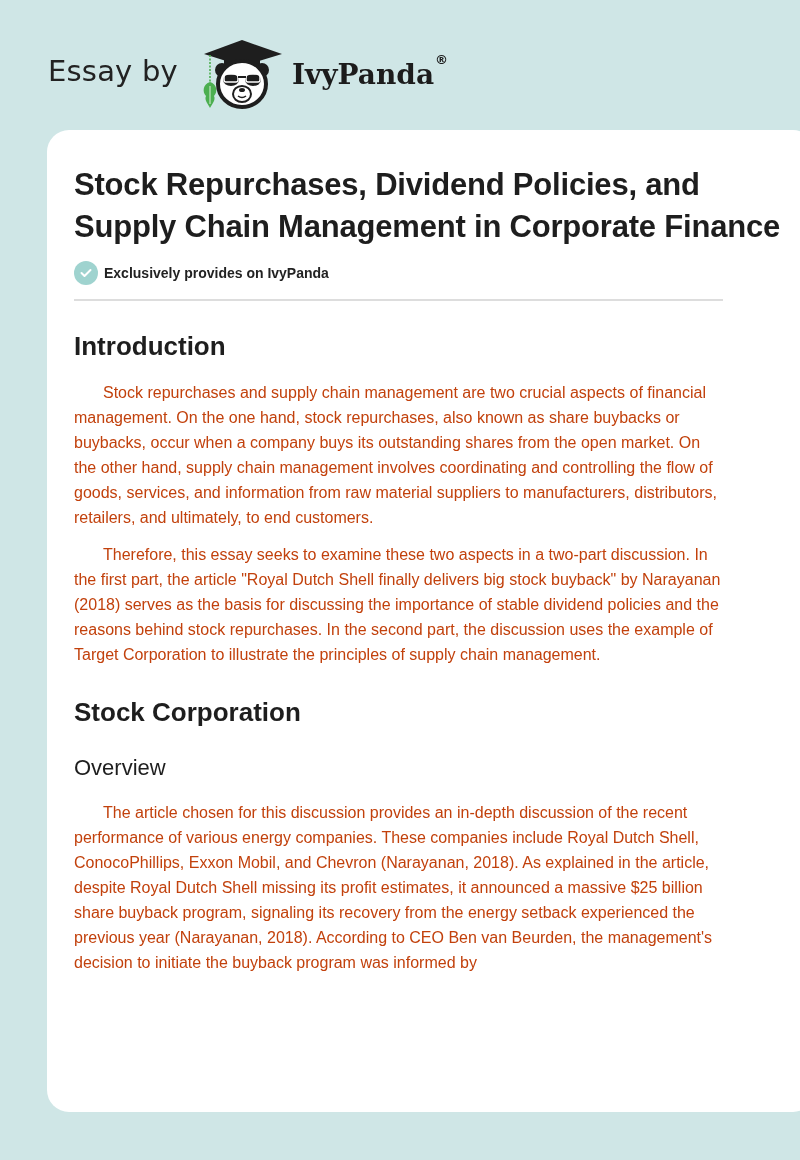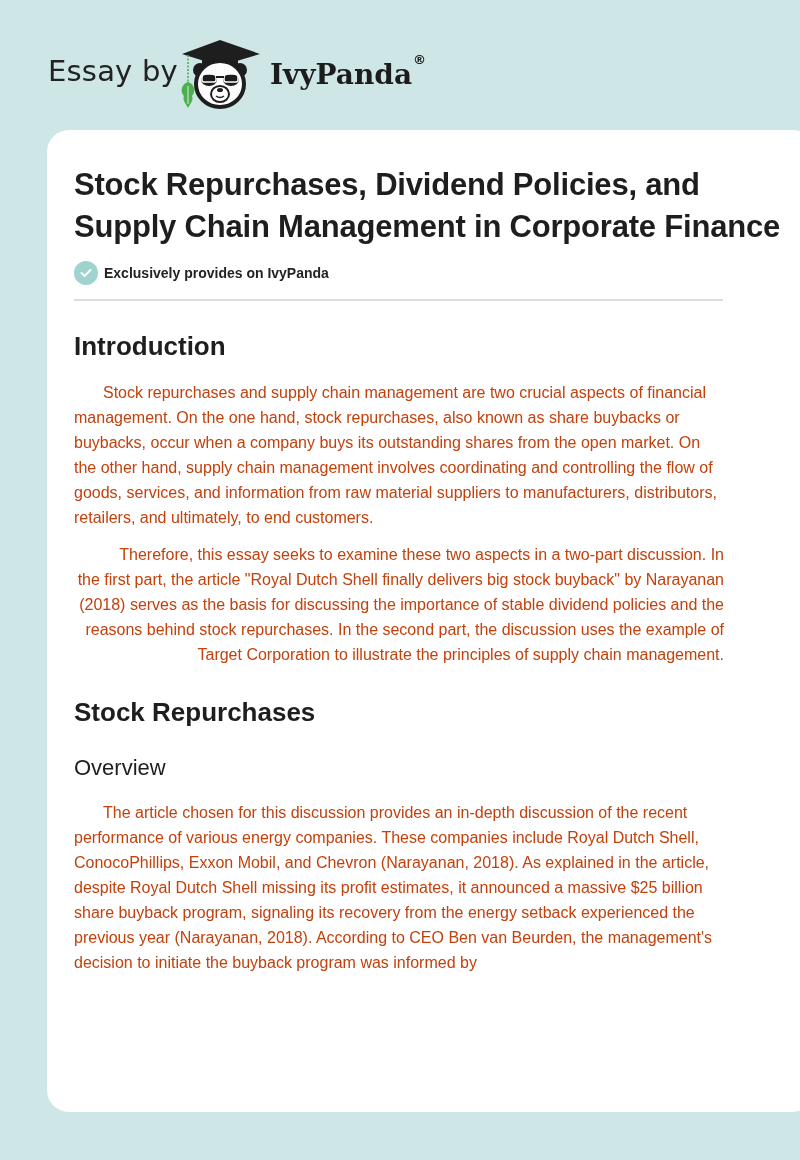--- a/index.html
+++ b/index.html
@@ -20,20 +20,21 @@
       top: 36px;
       height: 74px;
       display: flex;
       align-items: center;
     }
     .brand-prefix {
       font-family: "DejaVu Sans", sans-serif;
       font-size: 29px;
       color: #222;
       letter-spacing: 0.2px;
+      margin-right: 22px;
       margin-top: -4px;
     }
     .brand-logo {
       width: 84px;
       height: 74px;
       margin-right: 8px;
     }
     .brand-name {
       font-family: "DejaVu Serif", serif;
       font-weight: bold;
@@ -116,21 +117,21 @@
     }
     p.para {
       font-family: Liberation Sans, sans-serif;
       font-size: 16px;
       line-height: 25px;
       color: #c2410c;
       text-indent: 29px;
       margin-top: 18px;
       width: 650px;
     }
-    p.para + p.para { margin-top: 12px; text-align: right; }
+    p.para + p.para { margin-top: 12px; }
     .section-block { }
   </style>
 </head>
 <body>
 
 <div class="brand">
   <span class="brand-prefix">Essay by</span>
   <span class="brand-logo">
     <svg width="84" height="74" viewBox="0 0 84 74" xmlns="http://www.w3.org/2000/svg">
 
@@ -175,17 +176,17 @@
 
   <div class="divider"></div>
 
   <section class="section-block">
     <h2 class="section">Introduction</h2>
     <p class="para">Stock repurchases and supply chain management are two crucial aspects of financial management. On the one hand, stock repurchases, also known as share buybacks or buybacks, occur when a company buys its outstanding shares from the open market. On the other hand, supply chain management involves coordinating and controlling the flow of goods, services, and information from raw material suppliers to manufacturers, distributors, retailers, and ultimately, to end customers.</p>
     <p class="para">Therefore, this essay seeks to examine these two aspects in a two-part discussion. In the first part, the article "Royal Dutch Shell finally delivers big stock buyback" by Narayanan (2018) serves as the basis for discussing the importance of stable dividend policies and the reasons behind stock repurchases. In the second part, the discussion uses the example of Target Corporation to illustrate the principles of supply chain management.</p>
   </section>
 
   <section class="section-block">
-    <h2 class="section">Stock Repurchases</h2>
+    <h2 class="section">Stock Corporation</h2>
     <h3 class="subsection">Overview</h3>
     <p class="para">The article chosen for this discussion provides an in-depth discussion of the recent performance of various energy companies. These companies include Royal Dutch Shell, ConocoPhillips, Exxon Mobil, and Chevron (Narayanan, 2018). As explained in the article, despite Royal Dutch Shell missing its profit estimates, it announced a massive $25 billion share buyback program, signaling its recovery from the energy setback experienced the previous year (Narayanan, 2018). According to CEO Ben van Beurden, the management's decision to initiate the buyback program was informed by</p>
   </section>
 </main>
 
 </body></html>

